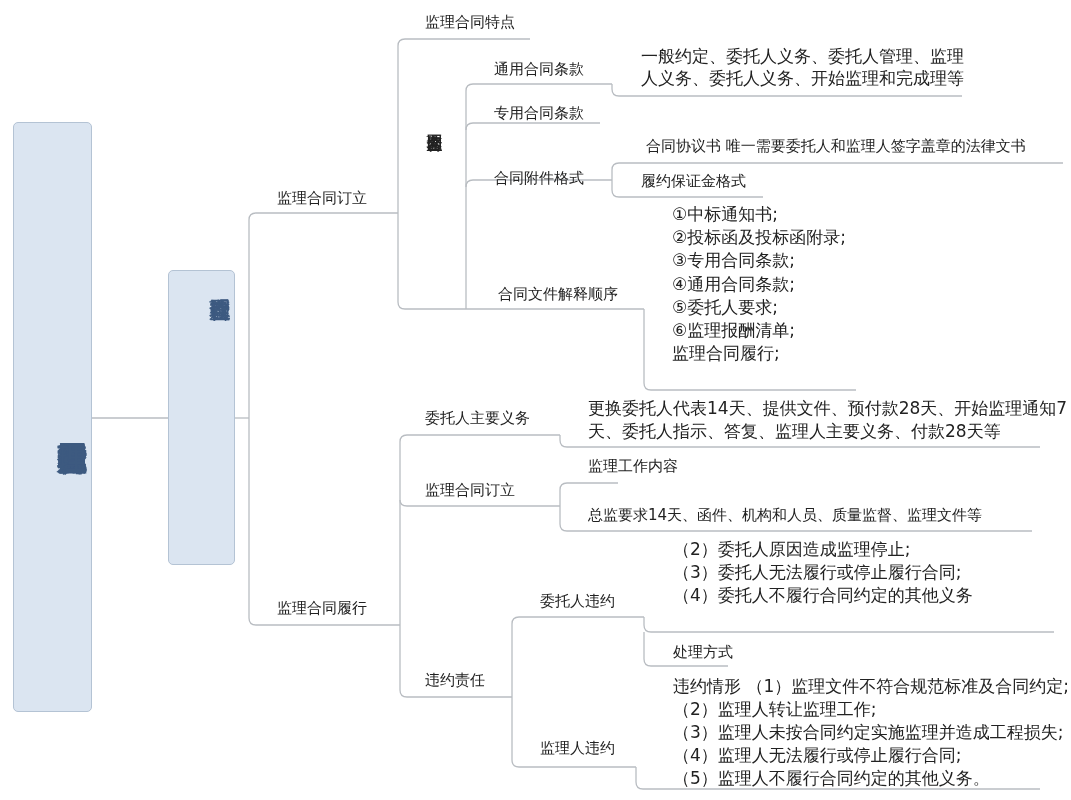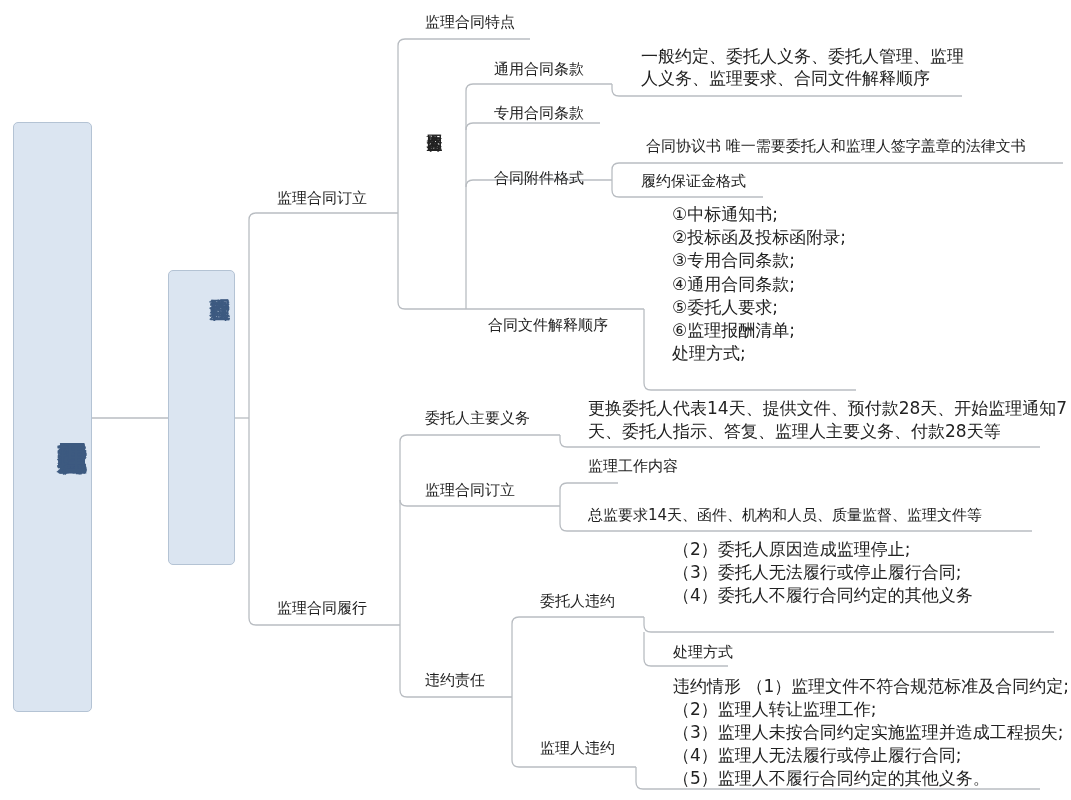--- a/index.html
+++ b/index.html
@@ -77,38 +77,38 @@
 </div>
 
 <div class="lbl" style="left:277px; top:187px;">监理合同订立</div>
 <div class="lbl" style="left:425px; top:11px;">监理合同特点</div>
 
 <div class="vert-label" style="left:423px; top:122px;">监理合同主要内容</div>
 
 <div class="lbl" style="left:494px; top:58px;">通用合同条款</div>
 <div class="multi" style="left:641px; top:45px; line-height:22px;">
   <div>一般约定、委托人义务、委托人管理、监理</div>
-  <div>人义务、监理要求、合同文件解释顺序</div>
+  <div>人义务、委托人义务、开始监理和完成理等</div>
 </div>
 
 <div class="lbl" style="left:494px; top:102px;">专用合同条款</div>
 
 <div class="lbl" style="left:494px; top:167px;">合同附件格式</div>
 <div class="lbl" style="left:646px; top:135px;">合同协议书  唯一需要委托人和监理人签字盖章的法律文书</div>
 <div class="lbl" style="left:641px; top:170px;">履约保证金格式</div>
 
-<div class="lbl" style="left:488px; top:283px;margin-top:31px;">合同文件解释顺序</div>
+<div class="lbl" style="left:498px; top:283px;">合同文件解释顺序</div>
 <div class="multi" style="left:672px; top:203px; line-height:23.2px;">
   <div>①中标通知书;</div>
   <div>②投标函及投标函附录;</div>
   <div>③专用合同条款;</div>
   <div>④通用合同条款;</div>
   <div>⑤委托人要求;</div>
   <div>⑥监理报酬清单;</div>
-  <div>处理方式;</div>
+  <div>监理合同履行;</div>
 </div>
 
 <div class="lbl" style="left:277px; top:597px;">监理合同履行</div>
 
 <div class="lbl" style="left:425px; top:407px;">委托人主要义务</div>
 <div class="multi" style="left:588px; top:397px; line-height:23px;">
   <div>更换委托人代表14天、提供文件、预付款28天、开始监理通知7</div>
   <div>天、委托人指示、答复、监理人主要义务、付款28天等</div>
 </div>
 

